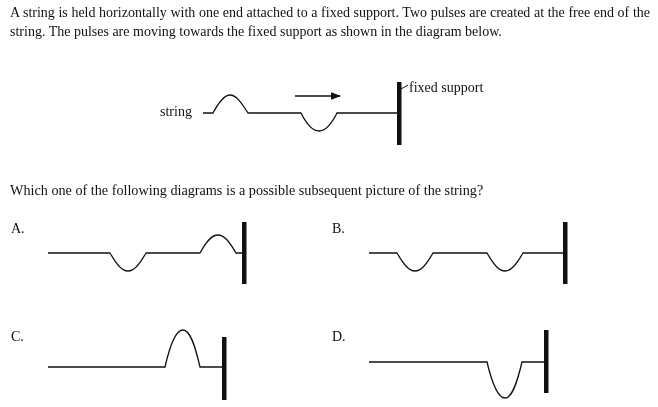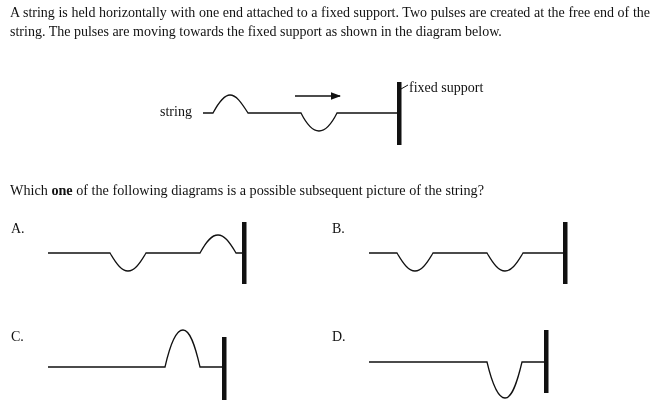--- a/index.html
+++ b/index.html
@@ -1,21 +1,21 @@
 <!DOCTYPE html>
 <html><head>
 <meta charset="utf-8">
 <style>
   html, body { margin:0; padding:0; background:#ffffff; }
   body { width:658px; height:407px; position:relative; overflow:hidden;
          font-family:"Liberation Serif", "DejaVu Serif", serif; color:#111; }
   .para { position:absolute; left:10px; top:3px; width:640px; font-size:14px;
           line-height:19px; text-align:justify; }
   .question { position:absolute; left:10px; top:182px; font-size:14.2px; }
-  .question b { font-weight:bold; }
+  .question b { font-weight:normal; }
   .opt-label { position:absolute; font-size:14px; }
   svg { position:absolute; left:0; top:0; }
   .lbl { font-family:"Liberation Serif", "DejaVu Serif", serif; font-size:14px; fill:#111; }
 </style>
 </head>
 <body>
 
 <div class="para">A string is held horizontally with one end attached to a fixed support.  Two pulses are created at the free end of the string.  The pulses are moving towards the fixed support as shown in the diagram below.</div>
 
 <div class="question"><span>Which </span><b>one</b><span> of the following diagrams is a possible subsequent picture of the string?</span></div>

